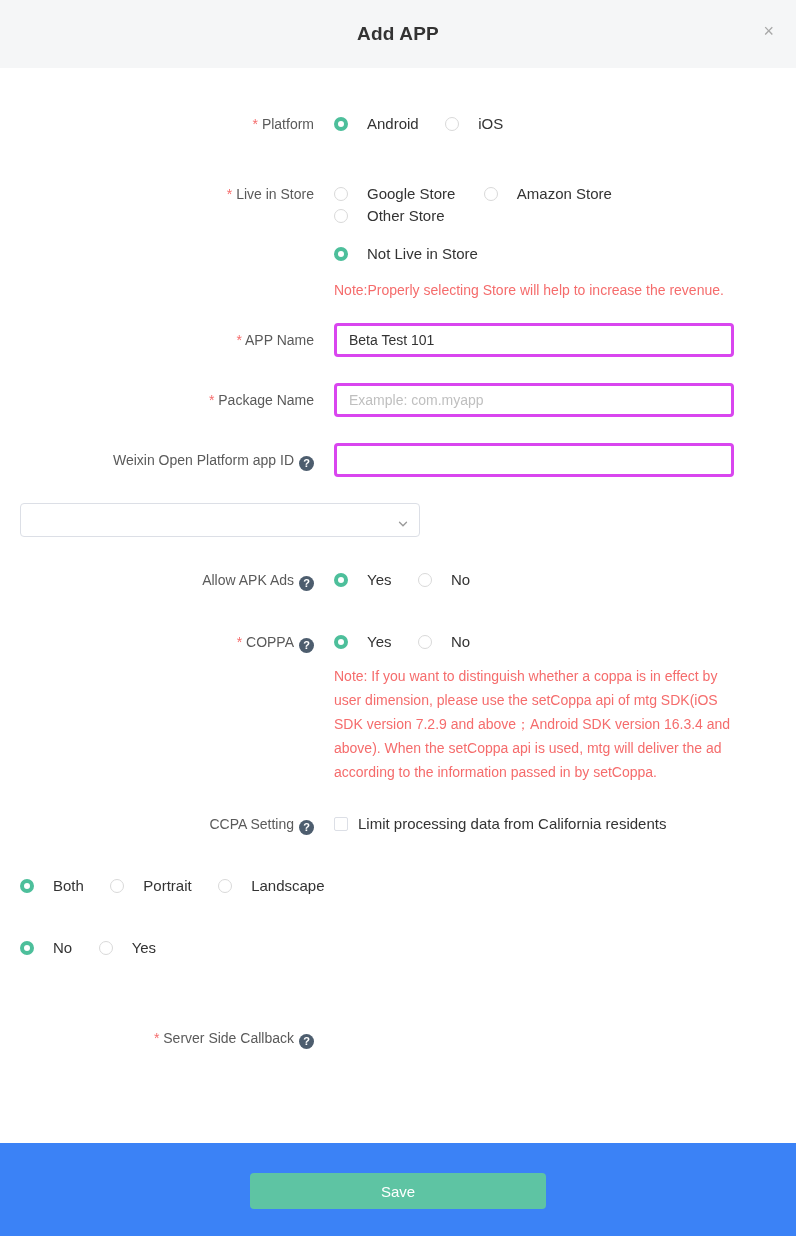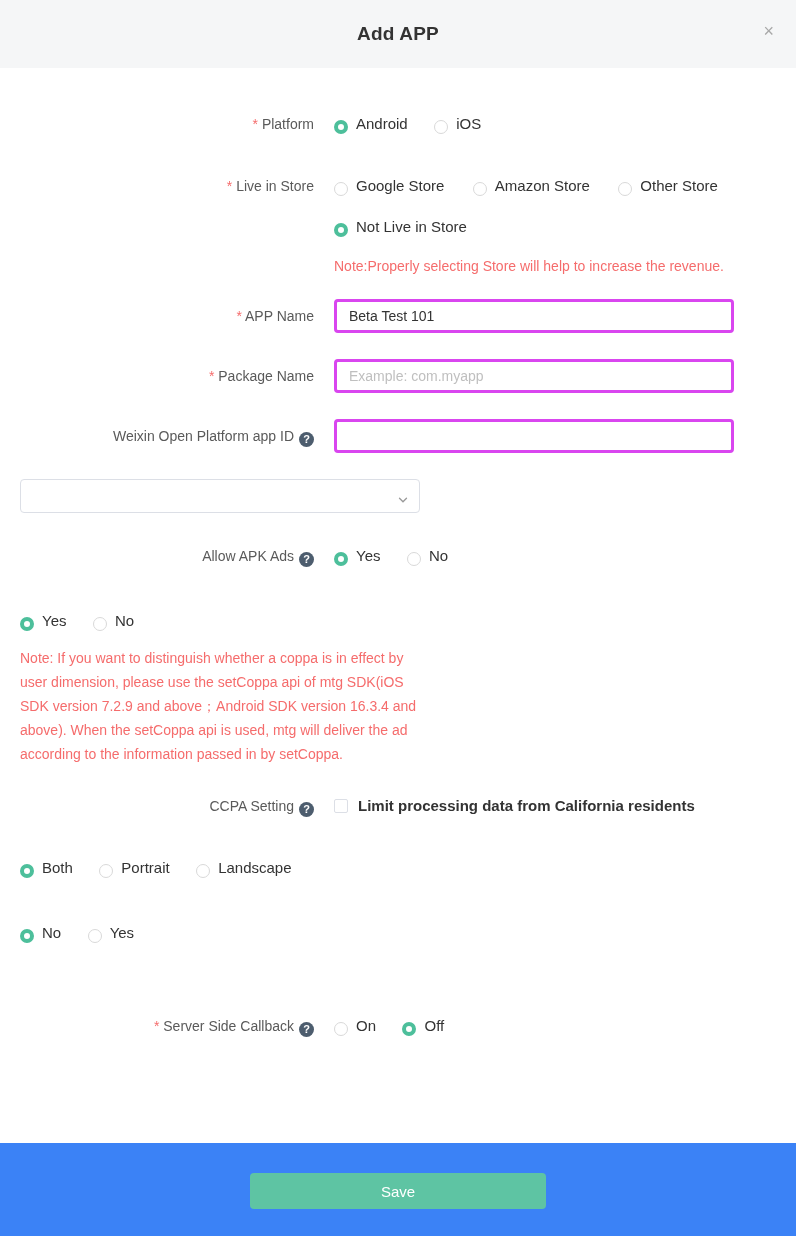--- a/index.html
+++ b/index.html
@@ -12,55 +12,55 @@
   .dlg-close { position:absolute; top:22px; right:22px; font-size:18px; color:#a8a8a8; cursor:pointer; background:none; border:none; line-height:1; font-family:inherit; }
 
   
   .dlg-body { padding:46px 0 62px 0; }
   .row { display:flex; align-items:flex-start; }
   .row-label { width:314px; text-align:right; font-size:14px; color:#5a5a5a; line-height:20px; flex-shrink:0; }
   .row-label.required .label-text::before { content:"* "; color:#f56c6c; }
   .row-control { margin-left:20px; width:400px; line-height:20px; }
 
   
-  .row-platform   { margin-bottom:37px; }
+  .row-platform   { margin-bottom:48px; }
   .row-store      { margin-bottom:21px; }
   .row-appname    { margin-bottom:26px; }
   .row-package    { margin-bottom:26px; }
   .row-weixin     { margin-bottom:26px; }
   .row-mediation  { margin-bottom:33px; }
   .row-apk-ads    { margin-bottom:40px; }
   .row-coppa      { margin-bottom:30px; }
   .row-ccpa       { margin-bottom:40px; }
   .row-direction  { margin-bottom:32px; }
   .row-download   { margin-bottom:68px; }
   .row-input .row-label { padding-top:7px; }
 
   
-  .radio-item { display:inline-flex; align-items:flex-end; margin-right:22px; cursor:pointer; }
+  .radio-item { display:inline-flex; align-items:center; margin-right:22px; cursor:pointer;gap:11px; }
   .radio-item:last-child { margin-right:0; }
   .radio-item.wide { margin-right:24px; }
   .radio { width:14px; height:14px; border-radius:50%; border:1px solid #d9d9d9; background:#fff; display:inline-block; margin-right:8px; flex-shrink:0; }
   .radio.checked { border:4px solid #4dbf9b; }
   .radio-label { font-size:15px; color:#333; }
 
   .sub-line { margin-top:16px; }
 
   
   .note { color:#f56c6c; font-size:14px; line-height:24px; margin-top:12px; }
   .note-coppa { margin-top:10px; }
 
   
   .text-input { width:400px; height:34px; border:3px solid #d946ef; border-radius:4px; padding:0 12px; font-size:14px; color:#333; font-family:inherit; background:#fff; outline:none; }
   .text-input::placeholder { color:#bfbfbf; }
   .select-box { width:400px; height:34px; border:1px solid #dcdfe6; border-radius:4px; background:#fff; position:relative; cursor:pointer; }
   .select-box .chev { position:absolute; right:10px; top:11px; }
 
   
-  .checkbox-item { display:inline-flex; align-items:center; cursor:pointer;font-weight:bold; }
+  .checkbox-item { display:inline-flex; align-items:center; cursor:pointer; }
   .checkbox { width:14px; height:14px; border:1px solid #dcdfe6; border-radius:2px; background:#fff; display:inline-block; margin-right:10px; flex-shrink:0; }
   .checkbox-label { font-size:15px; color:#333; }
 
   
   .help-icon { display:inline-block; width:15px; height:15px; border-radius:50%; background:#4d5d6e; color:#fff; font-size:11px; line-height:15px; text-align:center; font-weight:bold; margin-left:5px; vertical-align:-2px; cursor:pointer; }
   .help-icon::before { content:"?"; }
 
   .row-download .row-control { padding-top:8px; }
 
   
@@ -159,20 +159,21 @@
           <span class="radio-label">Yes</span>
         </label>
         <label class="radio-item">
           <span class="radio"></span>
           <span class="radio-label">No</span>
         </label>
       </div>
     </div>
 
     <div class="row row-coppa">
+      <div class="row-label required"><span class="label-text">COPPA</span><span class="help-icon"></span></div>
       <div class="row-control">
         <div>
           <label class="radio-item">
             <span class="radio checked"></span>
             <span class="radio-label">Yes</span>
           </label>
           <label class="radio-item">
             <span class="radio"></span>
             <span class="radio-label">No</span>
           </label>
@@ -216,30 +217,20 @@
         </label>
         <label class="radio-item">
           <span class="radio"></span>
           <span class="radio-label">Yes</span>
         </label>
       </div>
     </div>
 
     <div class="row row-server">
       <div class="row-label required"><span class="label-text">Server Side Callback</span><span class="help-icon"></span></div>
-      <div class="row-control">
-        <label class="radio-item">
-          <span class="radio"></span>
-          <span class="radio-label">On</span>
-        </label>
-        <label class="radio-item">
-          <span class="radio checked"></span>
-          <span class="radio-label">Off</span>
-        </label>
-      </div>
     </div>
 
   </div>
 
   <div class="dlg-footer">
     <button class="save-btn">Save</button>
   </div>
 
 </div>
 

